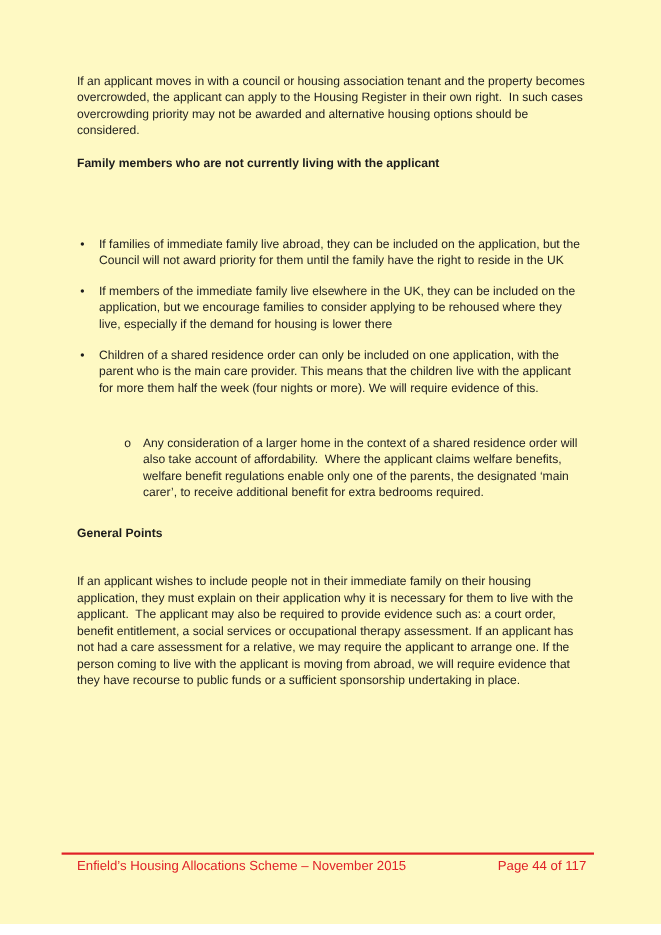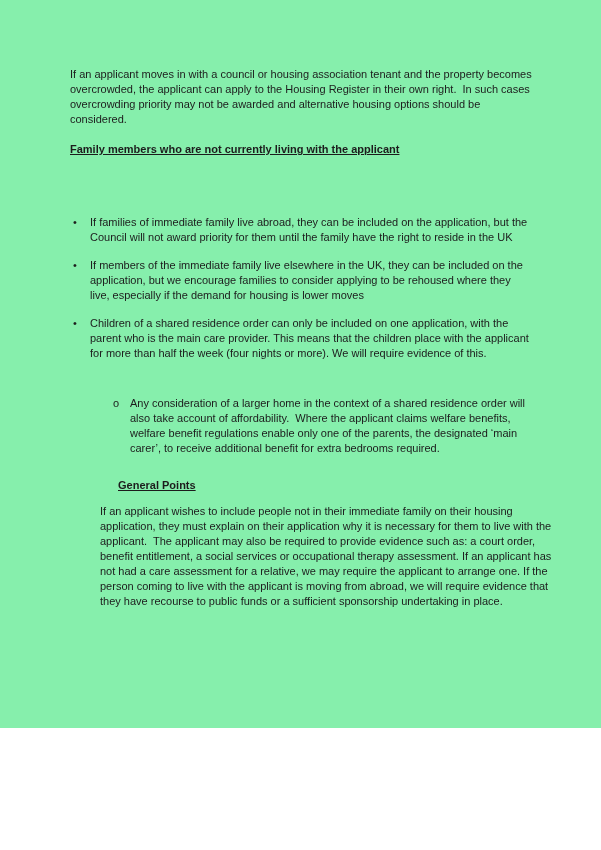--- a/index.html
+++ b/index.html
@@ -1,41 +1,40 @@
 <!DOCTYPE html>
 <html><head>
 <meta charset="utf-8">
 <style>
   * { margin: 0; padding: 0; box-sizing: border-box; }
   html, body { background: #ffffff; }
   .page {
     position: relative;
     width: 601px;
-    height: 728px;
-    background: #86efac;
+    height: 840px;
+    background: #fef9c3;
     font-family: "Liberation Sans", "DejaVu Sans", sans-serif;
     font-size: 11px;
     line-height: 15px;
     color: #1c1c1c;
     overflow: hidden;
   }
   .content { position: absolute; left: 70px; width: 463px; }
   .para { white-space: pre-wrap; }
   .heading {
     font-weight: bold;
-    text-decoration: underline;
     white-space: pre-wrap;
   }
   .pos-para1   { top: 67px;  }
   .pos-head1   { top: 142px; }
   .pos-para2   { top: 172px; }
   .pos-bullets { top: 215px; }
   .pos-subbul  { top: 396px; }
-  .pos-head2   { top: 478px; margin-left: 48px; }
-  .pos-bottom  { top: 504px; margin-left: 30px; }
+  .pos-head2   { top: 478px; }
+  .pos-bottom  { top: 522px; }
 
   .bullet-row { display: flex; margin-bottom: 13px; }
   .bullet-row:last-child { margin-bottom: 0; }
   .bullet-marker {
     flex: 0 0 20px;
     padding-left: 3px;
     font-size: 11px;
   }
   .bullet-text { flex: 1; white-space: pre-wrap; }
 
@@ -80,25 +79,25 @@
   <div class="content pos-head1 heading">Family members who are not currently living with the applicant</div>
 
 
   <div class="content pos-bullets">
     <div class="bullet-row">
       <span class="bullet-marker">•</span>
       <span class="bullet-text">If families of immediate family live abroad, they can be included on the application, but the Council will not award priority for them until the family have the right to reside in the UK</span>
     </div>
     <div class="bullet-row">
       <span class="bullet-marker">•</span>
-      <span class="bullet-text">If members of the immediate family live elsewhere in the UK, they can be included on the application, but we encourage families to consider applying to be rehoused where they live, especially if the demand for housing is lower moves</span>
+      <span class="bullet-text">If members of the immediate family live elsewhere in the UK, they can be included on the application, but we encourage families to consider applying to be rehoused where they live, especially if the demand for housing is lower there</span>
     </div>
     <div class="bullet-row">
       <span class="bullet-marker">•</span>
-      <span class="bullet-text">Children of a shared residence order can only be included on one application, with the parent who is the main care provider. This means that the children place with the applicant for more than half the week (four nights or more). We will require evidence of this.</span>
+      <span class="bullet-text">Children of a shared residence order can only be included on one application, with the parent who is the main care provider. This means that the children live with the applicant for more them half the week (four nights or more). We will require evidence of this.</span>
     </div>
   </div>
 
   <div class="content pos-subbul sub-bullet-row">
     <span class="sub-bullet-marker">o</span>
     <span class="sub-bullet-text">Any consideration of a larger home in the context of a shared residence order will also take account of affordability.  Where the applicant claims welfare benefits, welfare benefit regulations enable only one of the parents, the designated ‘main carer’, to receive additional benefit for extra bedrooms required.</span>
   </div>
 
   <div class="content pos-head2 heading">General Points</div>
 

